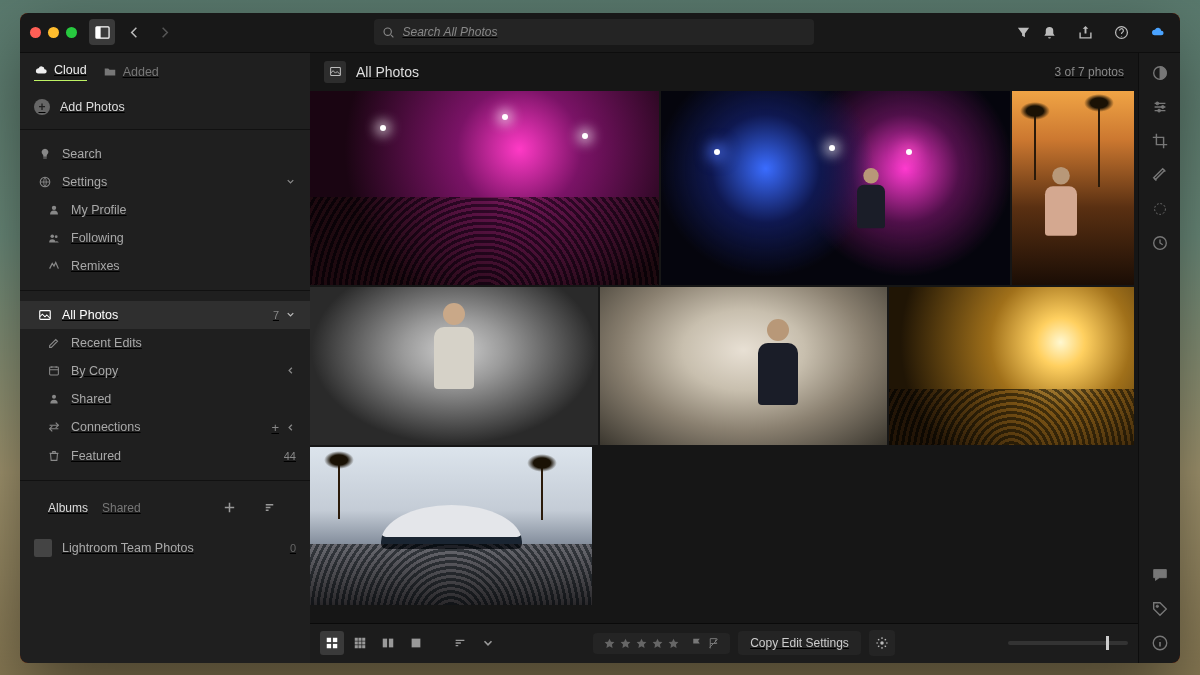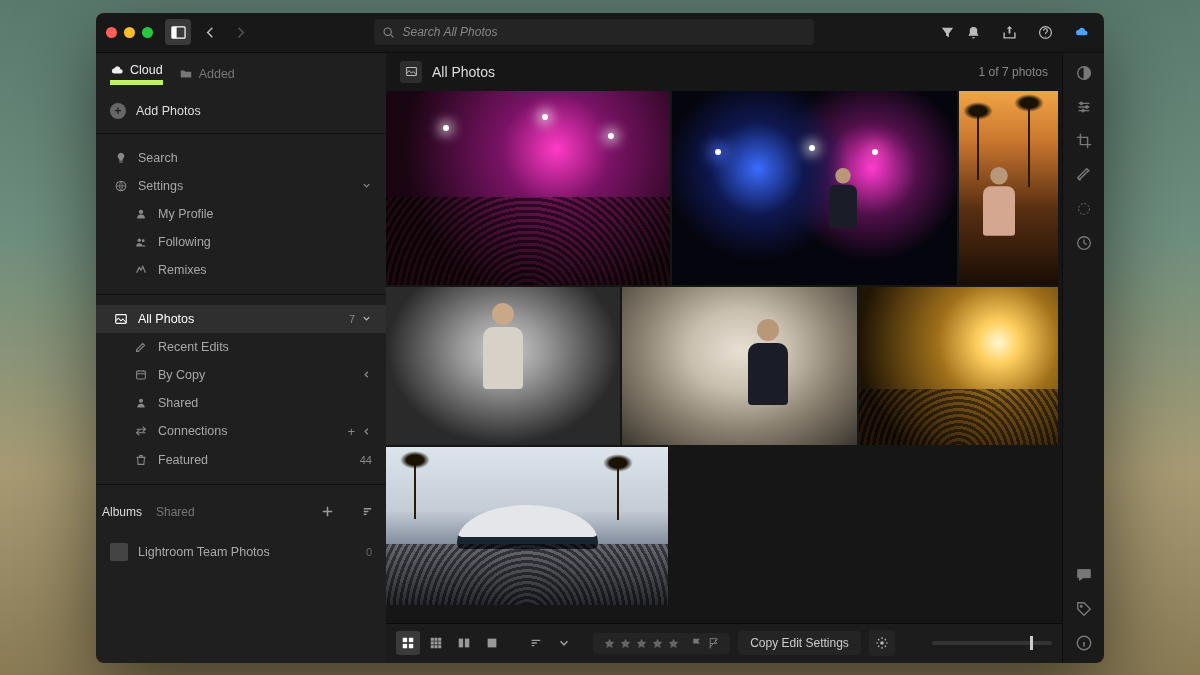--- a/index.html
+++ b/index.html
@@ -2,57 +2,58 @@
 <html><head>
 <meta charset="utf-8">
 <style>
 * { box-sizing: border-box; margin: 0; padding: 0; font-family: -apple-system, "Segoe UI", Arial, sans-serif; }
 html, body { height: 100%; width: 100%; }
 body {
   background: linear-gradient(180deg,#5a7a6e 0%,#6e8f7e 35%,#a89b73 70%,#8a7b55 100%);
   display:flex; align-items:center; justify-content:center;
 }
 .window {
-  width:1008px; height:650px; background:#c2410c; border-radius:8px;
+  width:1160px; height:650px; background:#c2410c; border-radius:8px;
   display:flex; flex-direction:column; overflow:hidden;
   box-shadow:0 30px 80px rgba(0,0,0,.5);
+  text-decoration:underline;
 }
 .titlebar {
   height:40px; background:#181818; display:flex; align-items:center; padding:0 10px;
   border-bottom:1px solid #0d0d0d;
 }
 .traffic { display:flex; gap:7px; margin-right:12px; }
 .dot { width:11px; height:11px; border-radius:50%; }
 .dot.r{background:#ff5f56}.dot.y{background:#ffbd2e}.dot.g{background:#27c93f}
 .tb-btn { width:26px;height:26px;display:flex;align-items:center;justify-content:center;color:#bbb;border-radius:4px; }
 .tb-btn.active{background:#3a3a3a;color:#fff}
 .tb-btn svg{width:15px;height:15px}
 .nav-arrows{display:flex;gap:4px;margin-left:6px}
 .search-wrap{flex:1;display:flex;justify-content:center}
 .search{ width:440px;height:26px;background:#242424;border-radius:4px;display:flex;align-items:center;padding:0 8px;color:#888;font-size:12px;font-style:italic }
 .search svg{width:13px;height:13px;margin-right:8px;fill:#888}
 .tb-right{display:flex;gap:10px;align-items:center}
 .content{flex:1;display:flex;min-height:0}
 .sidebar{width:290px;background:#1f1f1f;color:#ccc;font-size:12.5px;display:flex;flex-direction:column;overflow-y:auto}
 .sb-tabs{display:flex;gap:16px;padding:10px 14px 8px}
 .sb-tab{display:flex;align-items:center;gap:6px;color:#777}
-.sb-tab.active{color:#eee;border-bottom:5px solid #bef264;padding-bottom:3px}
+.sb-tab.active{color:#eee;border-bottom:1px solid #bef264;padding-bottom:3px}
 .sb-tab svg{width:14px;height:14px;fill:currentColor}
 .sb-add{display:flex;align-items:center;gap:10px;padding:10px 14px;color:#ddd}
 .sb-add .plus{width:16px;height:16px;border-radius:50%;background:#666;display:flex;align-items:center;justify-content:center;color:#1f1f1f;font-weight:bold;font-size:12px}
 .sb-sec{padding:6px 0}
 .sb-item{display:flex;align-items:center;gap:10px;padding:7px 14px 7px 18px;color:#a8a8a8;position:relative;cursor:default}
-.sb-item.sub{padding-left:38px}
+.sb-item.sub{padding-left:27px}
 .sb-item.sel{background:#2f2f2f;color:#fff}
 .sb-item svg{width:14px;height:14px;fill:#888;flex:none}
 .sb-item.sel svg{fill:#ddd}
 .sb-item .r{margin-left:auto;display:flex;align-items:center;gap:6px;color:#888;font-size:11px}
 .sb-item .r svg{width:11px;height:11px}
 .sb-hr{height:1px;background:#111;margin:4px 0}
-.sb-album-hdr{display:flex;align-items:center;gap:14px;padding:10px 6px;font-size:12px}
+.sb-album-hdr{display:flex;align-items:center;gap:14px;padding:10px 28px;font-size:12px}
 .sb-album-hdr .t{color:#ddd}
 .sb-album-hdr .s{color:#777}
 .sb-album-hdr .sp{flex:1}
 .sb-album-item{display:flex;align-items:center;gap:10px;padding:8px 14px;color:#aaa}
 .sb-album-item .thumb{width:18px;height:18px;background:#444;border-radius:2px}
 .sb-album-item .cnt{margin-left:auto;color:#666;font-size:11px}
 .main{flex:1;display:flex;min-height:0}
 .center{flex:1;display:flex;flex-direction:column;background:#161616;min-width:0}
 .hdr{height:38px;display:flex;align-items:center;padding:0 14px;color:#ddd;font-size:14px;gap:10px}
 .hdr .ico{width:22px;height:22px;background:#2d2d2d;border-radius:3px;display:flex;align-items:center;justify-content:center}
@@ -320,21 +321,21 @@
     <div class="main">
       <div class="center">
         <div class="hdr">
           <div class="ico">
               <svg viewBox="0 0 16 16">
                 <rect x="2" y="3" width="12" height="10" rx="1" fill="none" stroke="#bbb" stroke-width="1.3"></rect>
                 <path d="M2 10l3-3 3 3 2-2 4 4" fill="none" stroke="#bbb" stroke-width="1.2"></path>
               </svg>
             </div>
           <span>All Photos</span>
-          <span class="count">1 of 7 photos</span>
+          <span class="count">3 of 7 photos</span>
         </div>
 
         <div class="grid">
           <div class="row" style="height:194px">
             <div class="ph" style="flex:1.78">
                 <div class="scene c1">
                   <div class="spot" style="left:20%;top:18%"></div>
                   <div class="spot" style="left:55%;top:12%"></div>
                   <div class="spot" style="left:78%;top:22%"></div>
                   <div class="crowd"></div>

